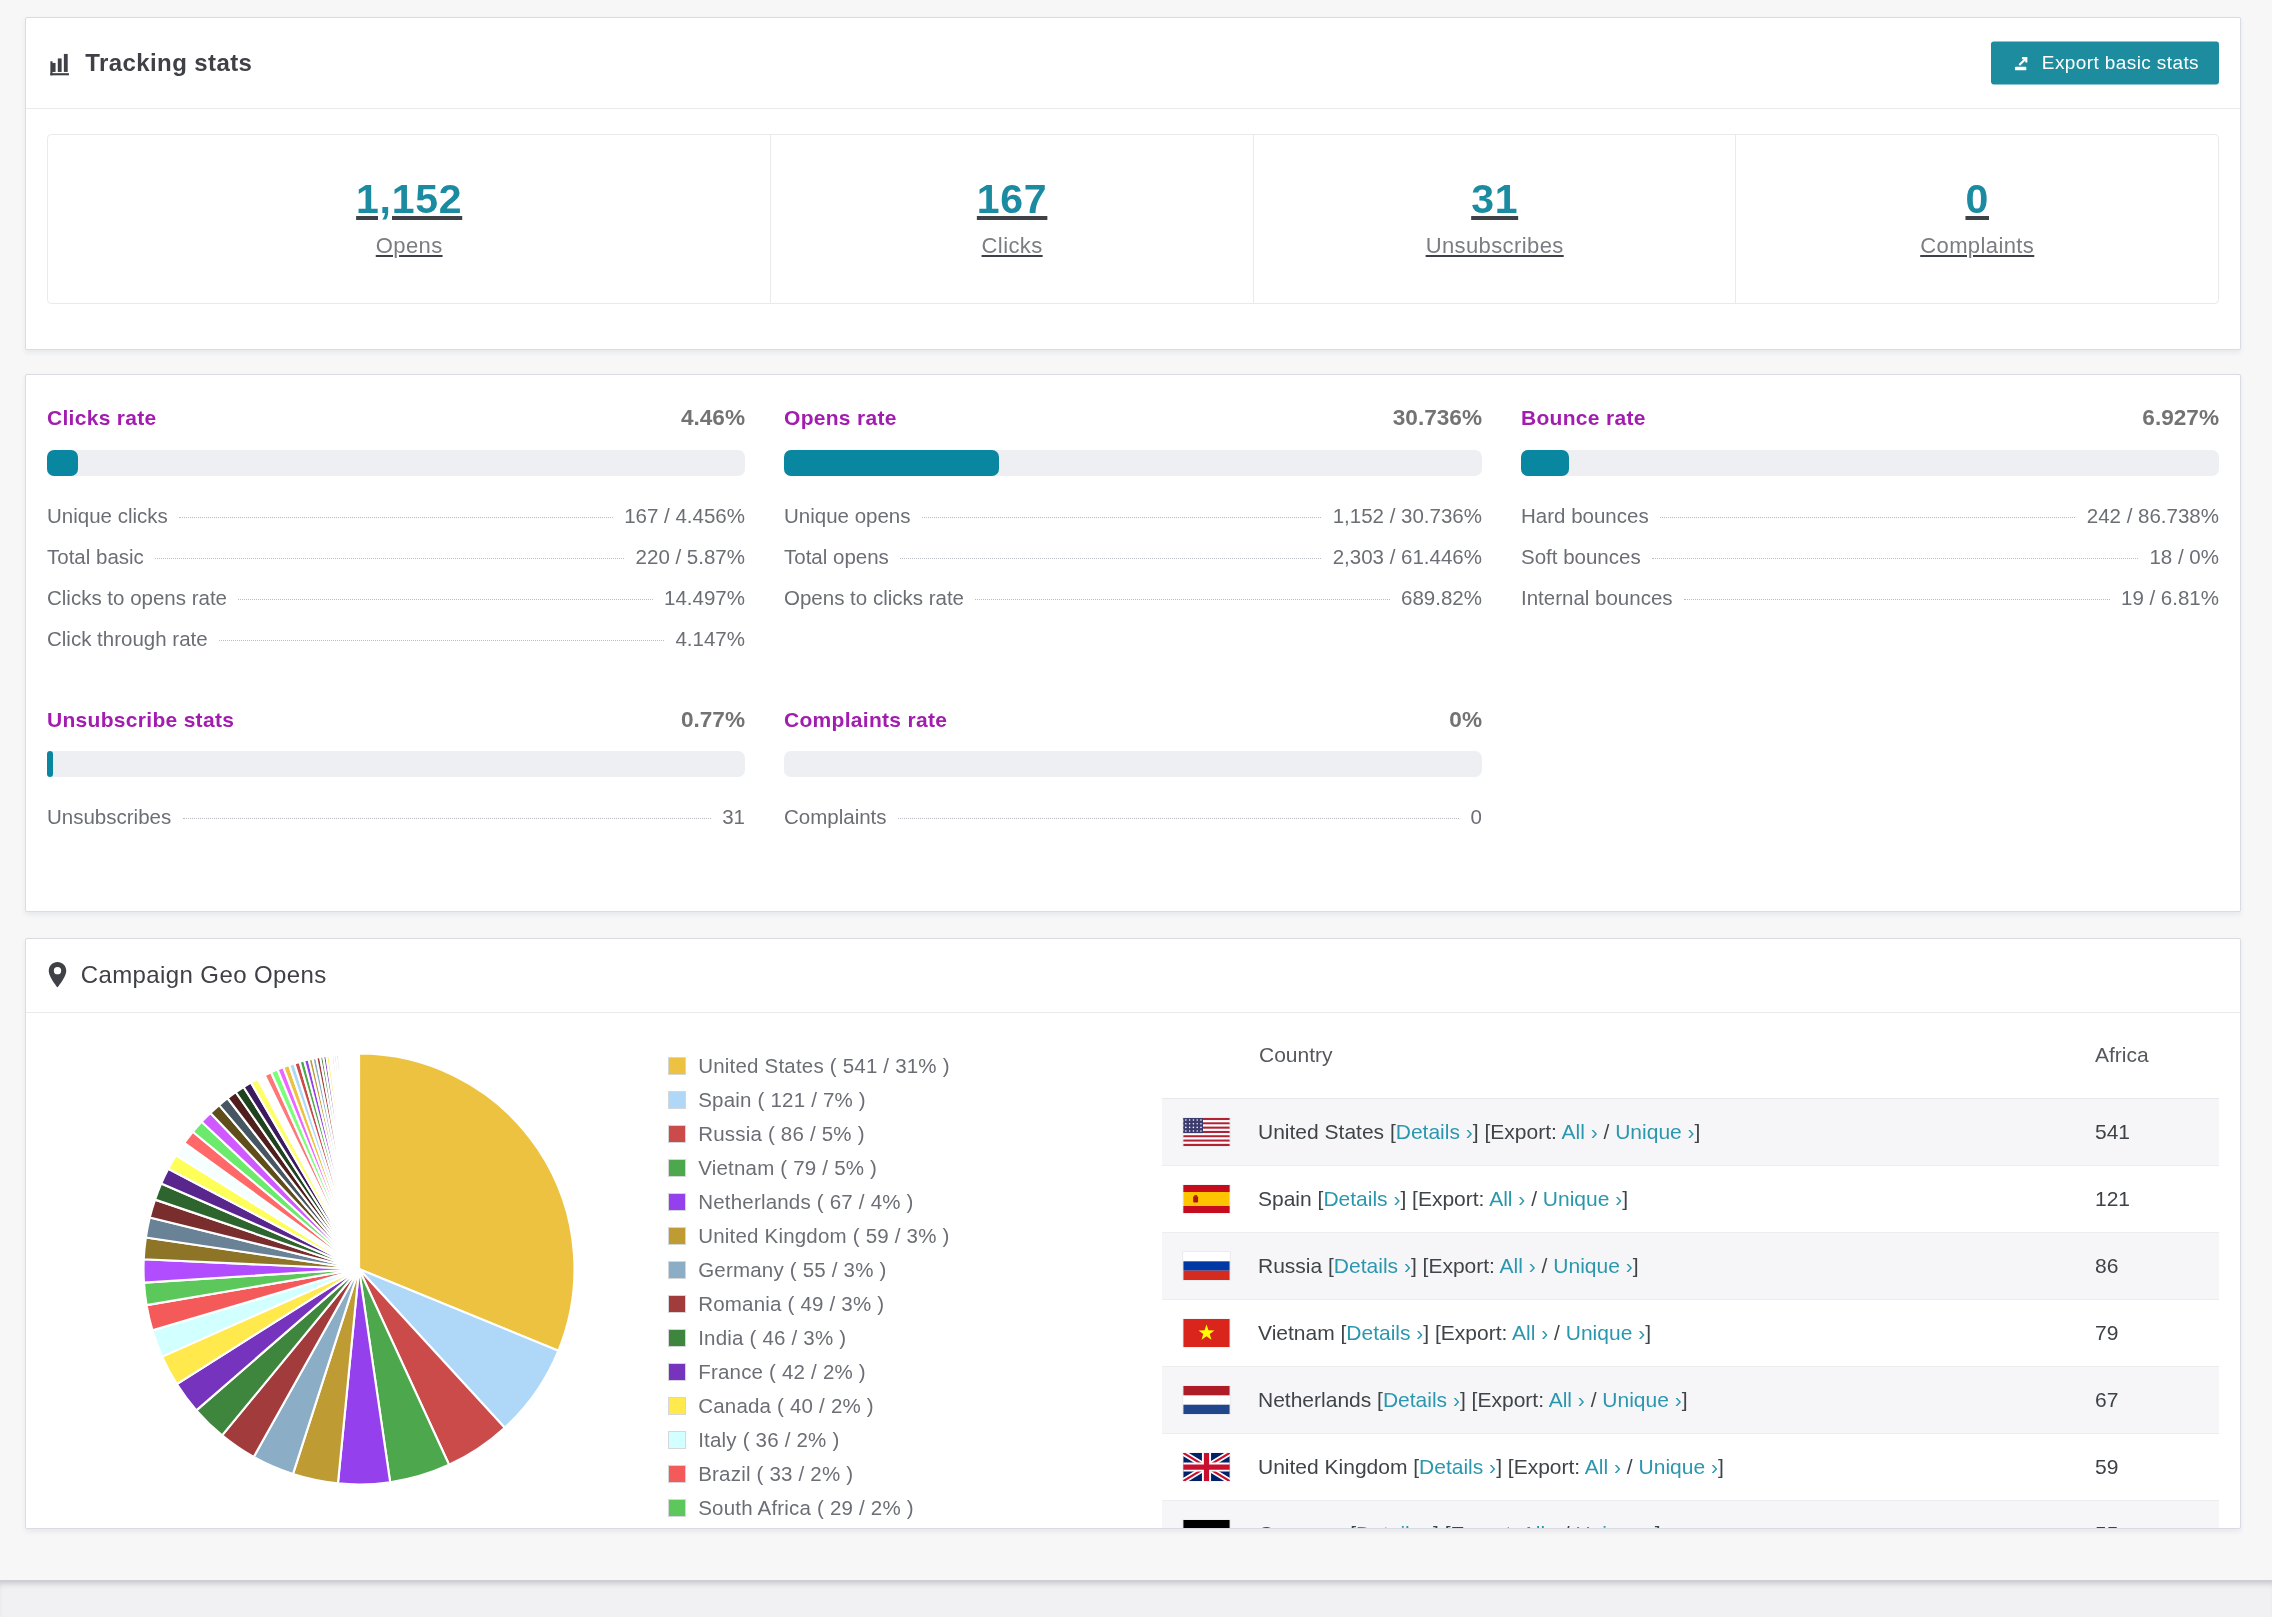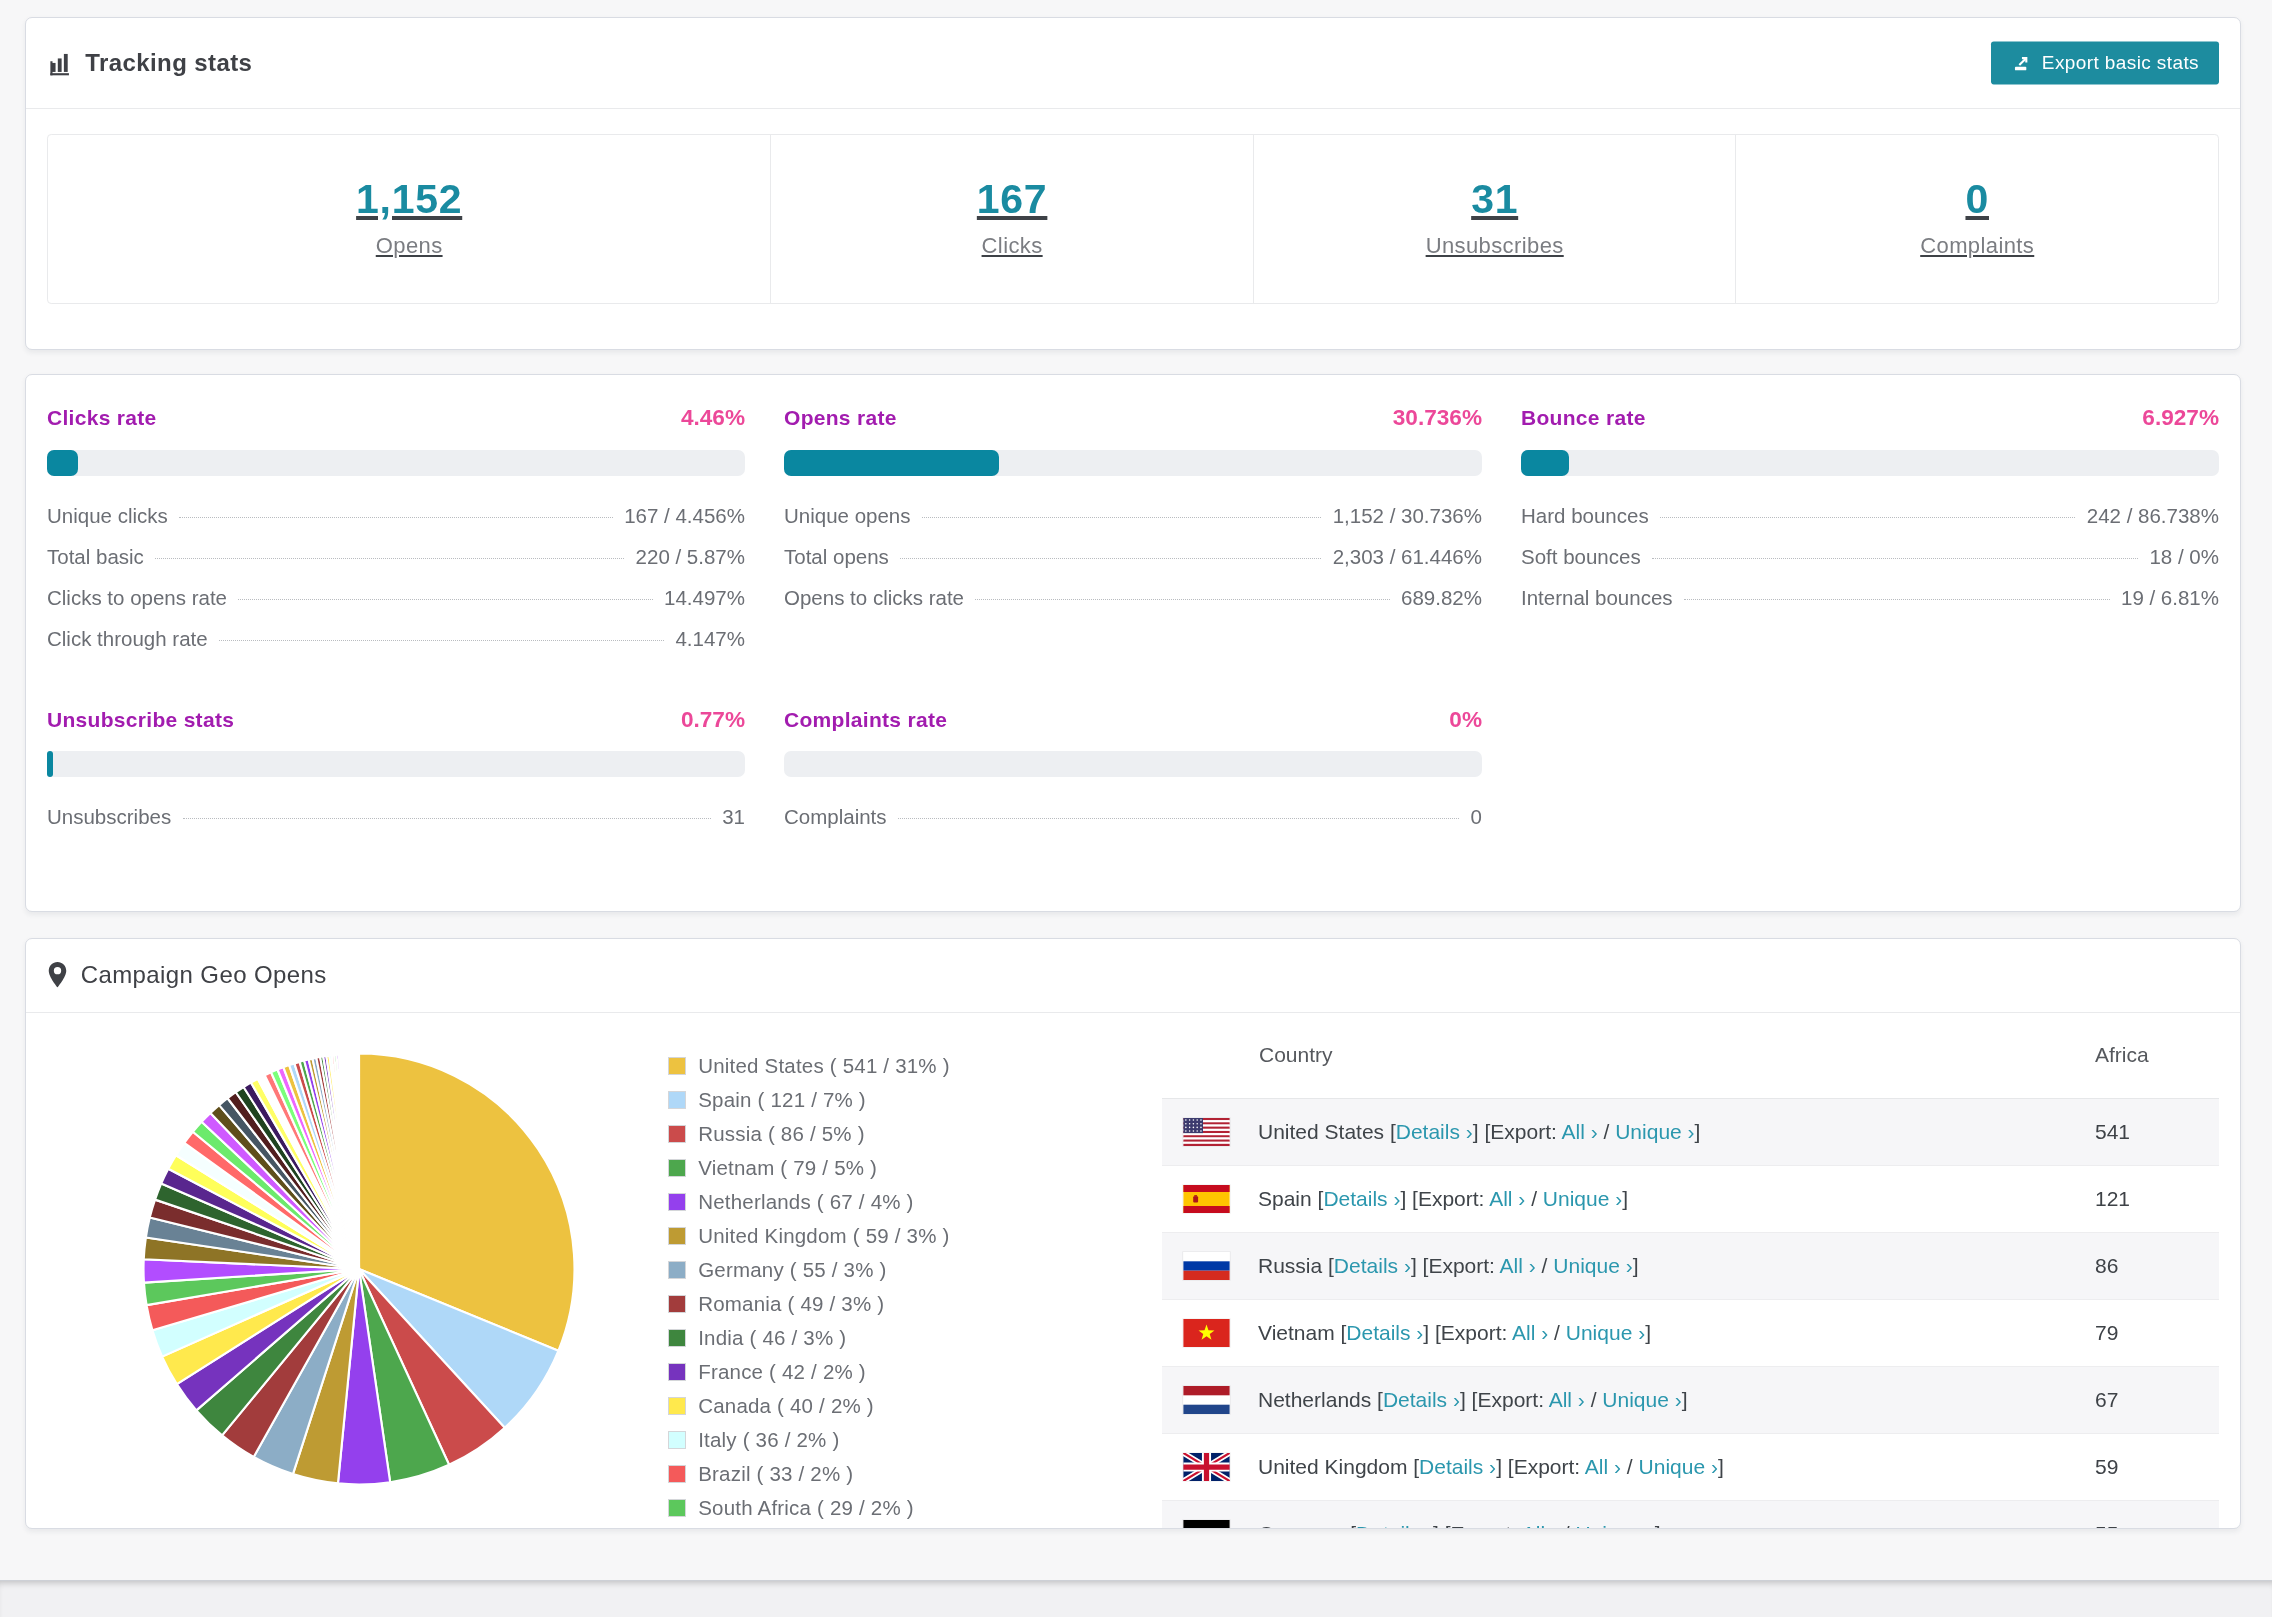--- a/index.html
+++ b/index.html
@@ -5,21 +5,21 @@
   html,body{margin:0;padding:0;}
   body{
     width:2273px;height:1618px;overflow:hidden;position:relative;
     background:#f7f7f8;
     font-family:"Liberation Sans", sans-serif;
     color:#3e4247;
   }
   .card{
     background:#ffffff;
     border:0.7px solid #d9dce3;
-    border-radius:7px;
+    border-radius:2px;
     box-shadow:0 2.1px 5.6px rgba(40,50,70,0.07);
     margin-left:25px;margin-right:32px;
     position:relative;
   }
   
   #card-tracking{margin-top:17px;}
   .card-header{
     display:flex;align-items:center;
     padding:31px 21px;
     border-bottom:0.7px solid #e9eaec;
@@ -47,21 +47,21 @@
   .stat-value{font-size:41px;font-weight:bold;color:#1a8ba1;letter-spacing:0.7px;}
   .stat-label{font-size:22px;color:#7b7d82;margin-top:10px;letter-spacing:0.4px;}
   
   #card-rates{margin-top:24px;padding:30px 21px 65px;}
   .rates-grid{
     display:grid;grid-template-columns:repeat(3,1fr);
     column-gap:39px;row-gap:39px;
   }
   .rate-head{display:flex;justify-content:space-between;align-items:baseline;}
   .rate-title{font-size:21px;font-weight:bold;color:#a21caf;letter-spacing:0.3px;}
-  .rate-value{font-size:22.6px;font-weight:bold;color:#ec4899;}
+  .rate-value{font-size:22.6px;font-weight:bold;color:#737373;}
   .bar{
     height:26px;background:#edeff2;border-radius:7px;margin-top:18.4px;position:relative;
   }
   .bar-fill{
     position:absolute;left:0;top:0;bottom:0;background:#0a87a0;border-radius:7px;
   }
   .rate-rows{margin-top:28px;}
   .detail-row{display:flex;align-items:baseline;font-size:20.5px;color:#6b6e74;height:41px;}
   .d-leader{flex:1;border-bottom:1.4px dotted #b9bcc0;margin:0 11.3px;transform:translateY(-5px);}
   .d-value{white-space:nowrap;}

